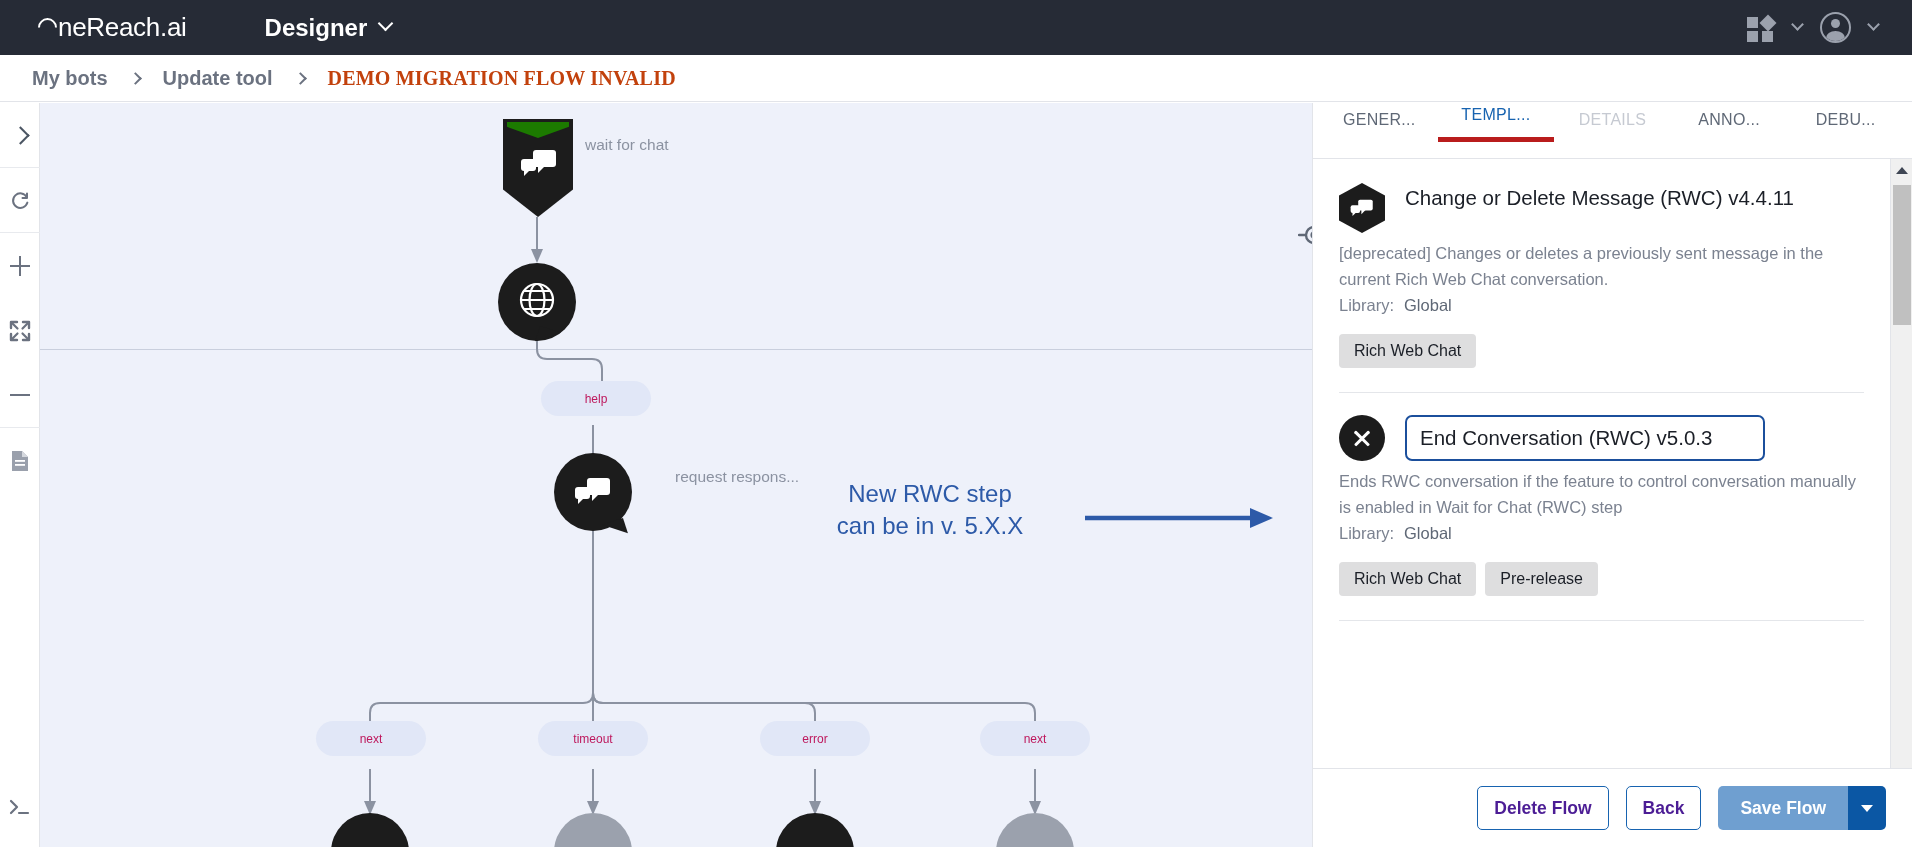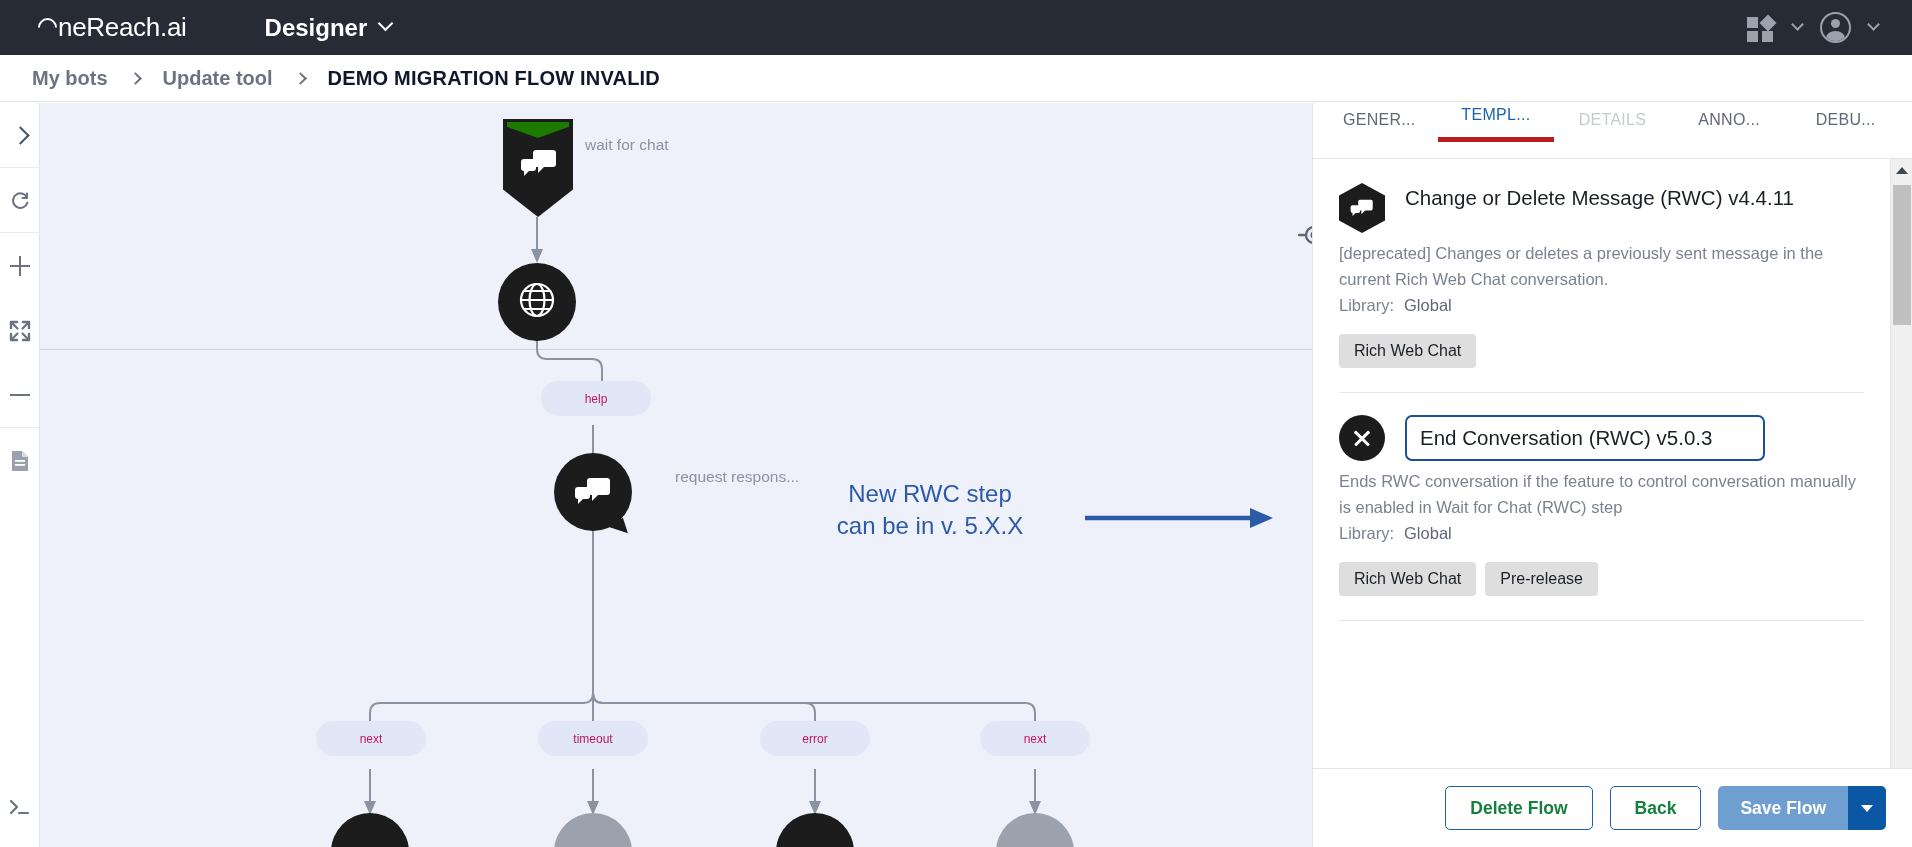--- a/index.html
+++ b/index.html
@@ -65,21 +65,21 @@
     background: #9ba1ad; left: 4px; top: 17px;
   }
 
   
   #breadcrumb {
     position: absolute; left: 0; top: 55px; width: 1912px; height: 47px;
     background: #fff; border-bottom: 1px solid #e2e4e9;
     display: flex; align-items: center;
   }
   .crumb { font-size: 20px; font-weight: bold; color: #6b7280; }
-  .crumb.last { color: #0f172a; letter-spacing: 0.2px; }
+  .crumb.last { color: #c2410c; letter-spacing: 0.2px; font-family: Liberation Serif, serif; }
   .crumb-sep {
     width: 9px; height: 9px; border-right: 2.3px solid #6b7280;
     border-top: 2.3px solid #6b7280; transform: rotate(45deg);
   }
 
   
   #left-toolbar {
     position: absolute; left: 0; top: 103px; width: 40px; height: 744px;
     background: #fff; border-right: 1px solid #e2e4e9;
   }
@@ -208,22 +208,22 @@
     position: absolute; top: 26px; left: 2px; width: 18px; height: 140px;
     background: #c0c0c0; cursor: pointer;
   }
 
   #panel-footer {
     height: 79px; border-top: 1px solid #e2e4e9; background: #fff;
     display: flex; align-items: center; justify-content: flex-end;
     gap: 17px; padding-right: 26px;
   }
   .btn-outline {
-    border: 1.6px solid #1763b0; color: #15803d; background: #fff;
-    border-radius: 5px; height: 44px; padding: 0 24px; font-size: 17.5px;
+    border: 1.6px solid #1763b0; color: #4c1d95; background: #fff;
+    border-radius: 5px; height: 44px; padding: 0 16px; font-size: 17.5px;
     font-weight: bold; cursor: pointer; font-family: "Liberation Sans", sans-serif;
   }
   #save-split { display: flex; height: 44px; border-radius: 5px; overflow: hidden; cursor: pointer; }
   #save-main {
     background: #6f9fd0; color: #fff; font-size: 17.5px; font-weight: bold;
     padding: 0 22px; display: flex; align-items: center; border: none;
     font-family: "Liberation Sans", sans-serif; cursor: pointer;
   }
   #save-caret {
     background: #0b57a4; width: 38px; display: flex; align-items: center; justify-content: center;

